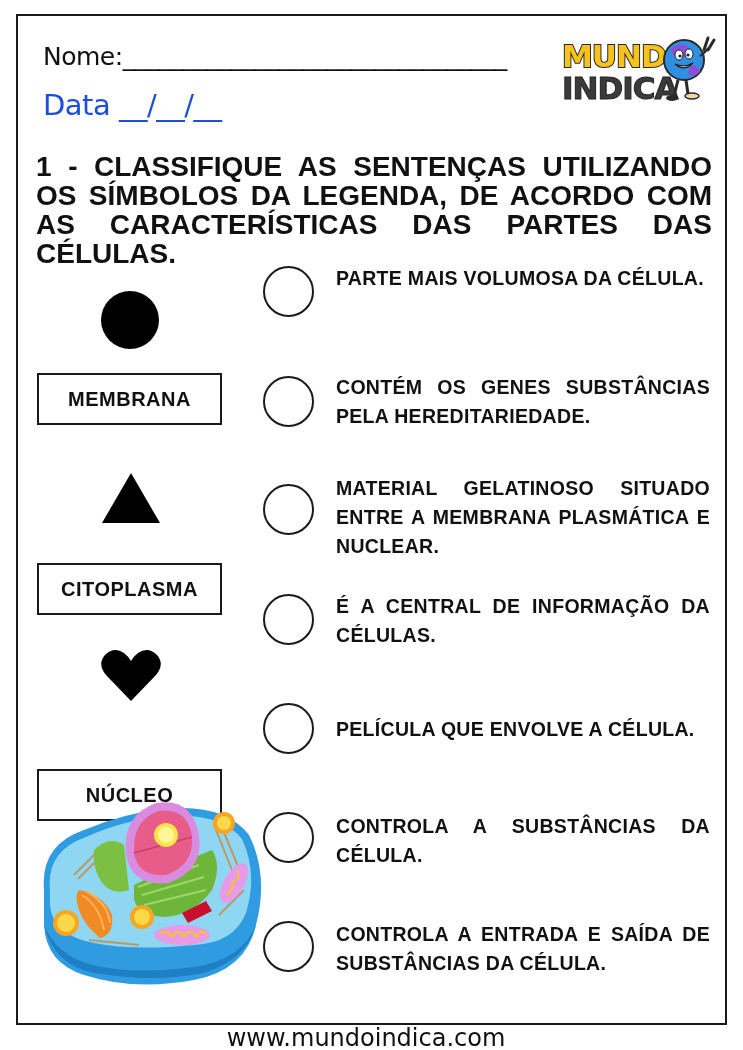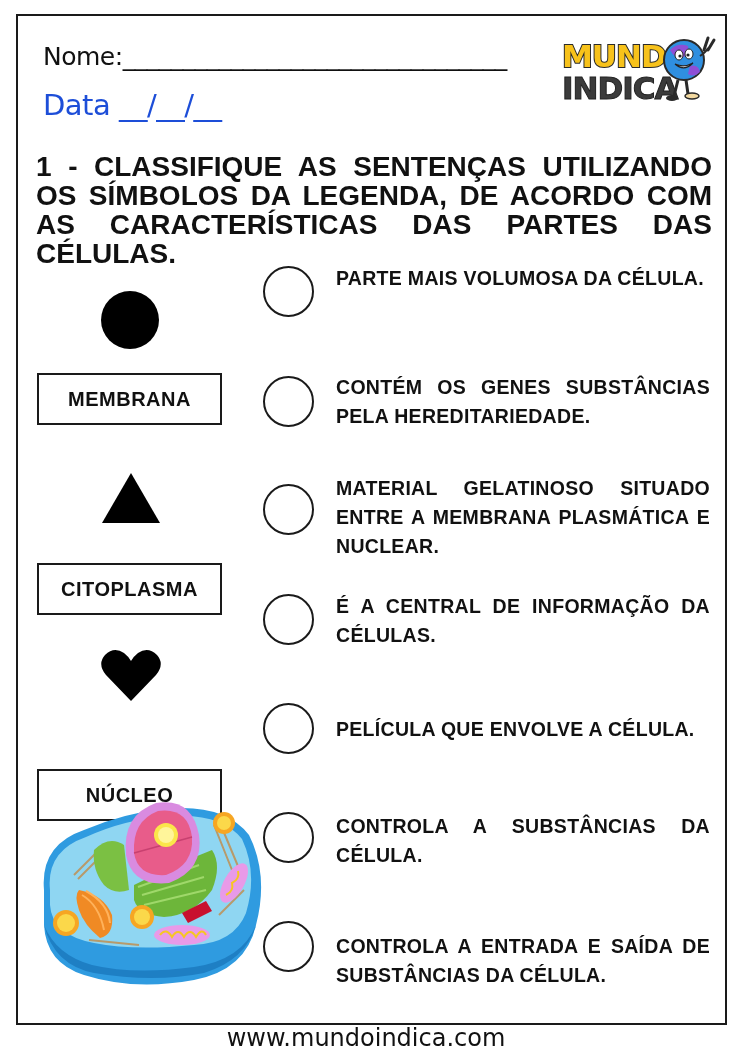--- a/index.html
+++ b/index.html
@@ -137,16 +137,16 @@
   <div class="text" style="top:13px;">PELÍCULA QUE ENVOLVE A CÉLULA.</div>
 </div>
 
 <div class="item" style="top:812px;">
   <div class="circle" style="top:0px;"></div>
   <div class="text" style="top:0;">CONTROLA A SUBSTÂNCIAS DA CÉLULA.</div>
 </div>
 
 <div class="item" style="top:920px;">
   <div class="circle" style="top:1px;"></div>
-  <div class="text" style="top:12px;">CONTROLA A ENTRADA E SAÍDA DE SUBSTÂNCIAS DA CÉLULA.</div>
+  <div class="text" style="top:0;">CONTROLA A ENTRADA E SAÍDA DE SUBSTÂNCIAS DA CÉLULA.</div>
 </div>
 
 <div class="footer">www.mundoindica.com</div>
 
 </body></html>

